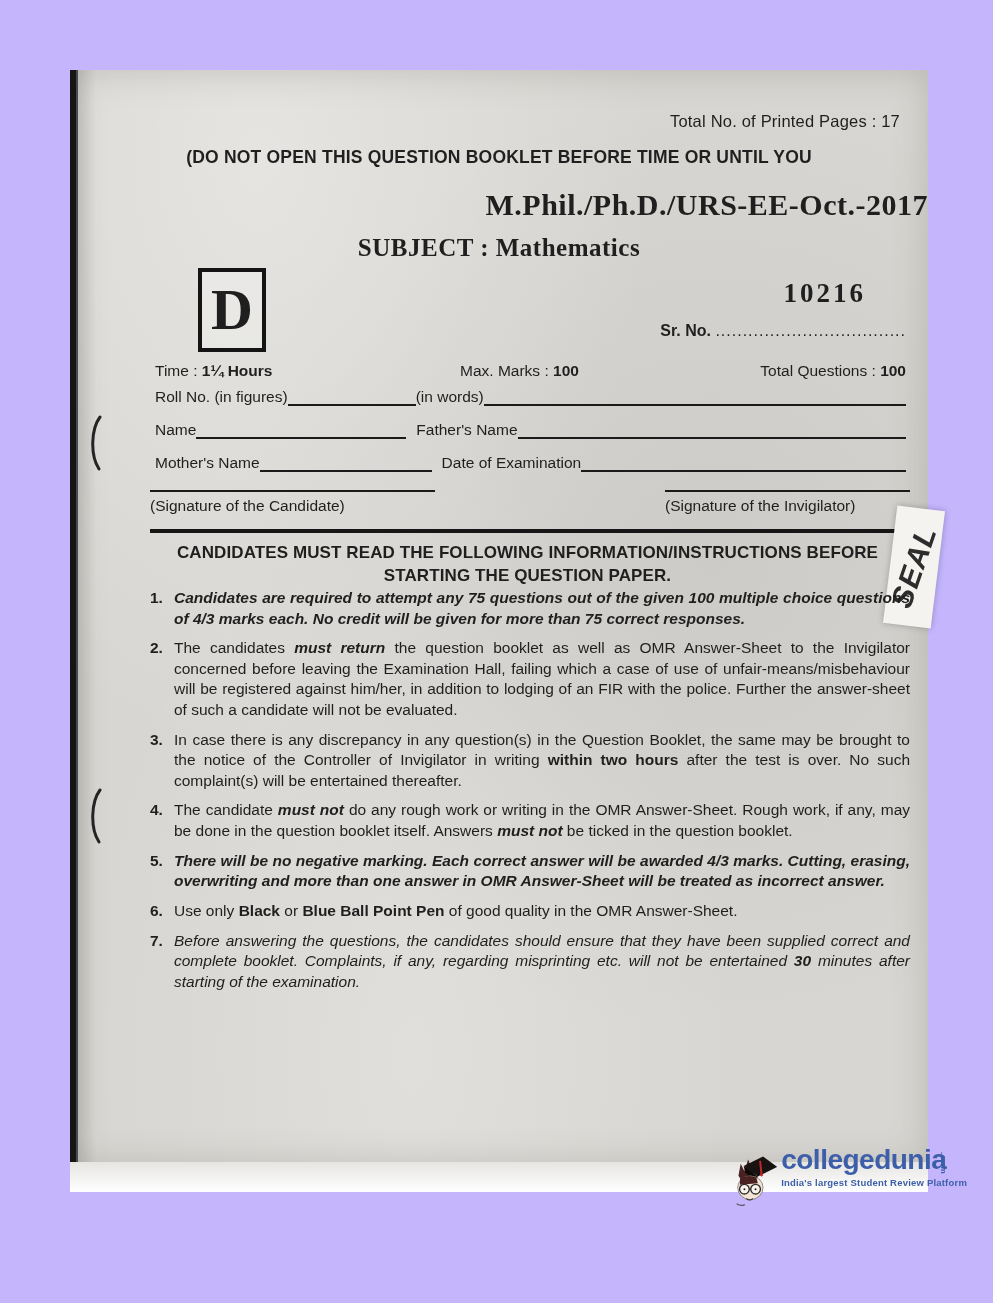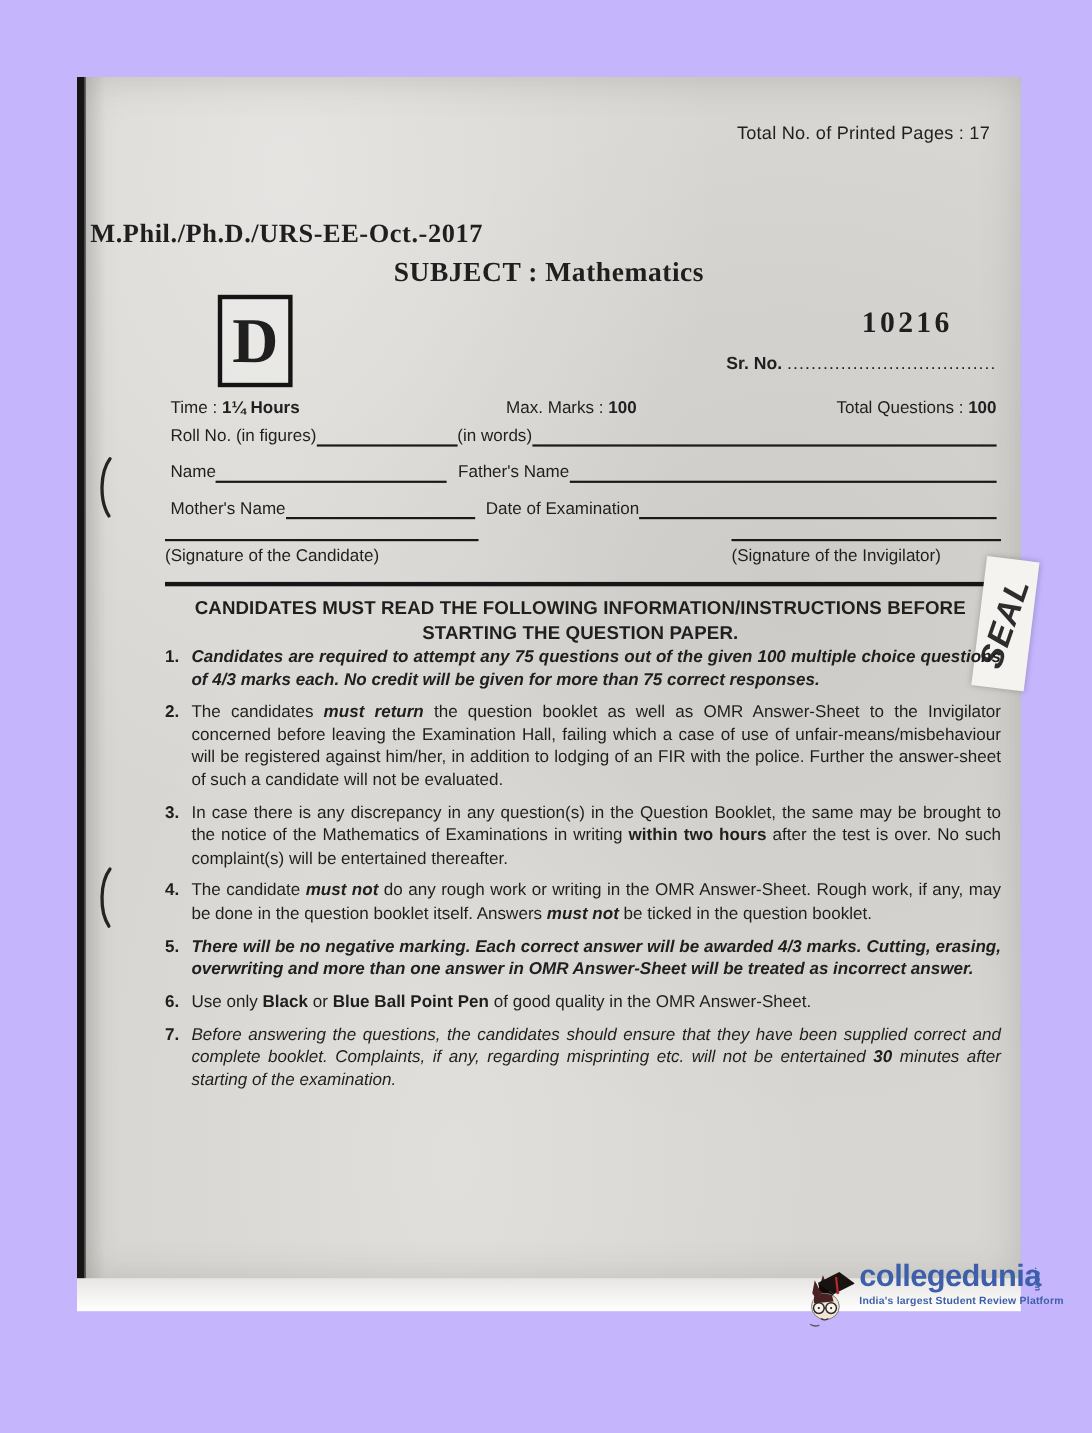--- a/index.html
+++ b/index.html
@@ -17,22 +17,22 @@
   .paper-fade{position:absolute;left:70px;top:1162px;width:858px;height:30px;
          background:linear-gradient(#e6e5e2,#ffffff);}
   .binding-strip{position:absolute;left:0;top:0;width:8px;height:100%;
          background:linear-gradient(90deg,#151515 0 6px,#4a4a48 6px 8px);}
   .staple{position:absolute;left:18px;}
   .staple-1{top:345px;} .staple-2{top:718px;}
   
   .printed-pages{position:absolute;top:42px;right:28px;font-size:16.5px;letter-spacing:.2px;}
   .warning{position:absolute;top:74px;left:79px;width:700px;text-align:center;
            font-weight:700;font-size:17.5px;line-height:1.55;letter-spacing:.2px;}
-  .exam-title{position:absolute;top:118px;left:0;width:100%;margin:12px;text-align:left;
-           font-family:"Liberation Serif",serif;font-weight:700;font-size:24px;letter-spacing:.5px;}
+  .exam-title{position:absolute;top:118px;left:0;width:100%;margin:0;text-align:right;
+           font-family:"Liberation Serif",serif;font-weight:700;font-size:30px;letter-spacing:.5px;}
   .subject{position:absolute;top:164px;left:0;width:100%;margin:0;text-align:center;
            font-family:"Liberation Serif",serif;font-weight:700;font-size:25px;letter-spacing:.5px;}
   .d-box{position:absolute;top:198px;left:128px;width:60px;height:76px;border:4px solid #141414;
          background:rgba(255,255,255,.25);display:flex;align-items:center;justify-content:center;}
   .d-box span{font-family:"Liberation Serif",serif;font-size:58px;font-weight:600;line-height:1;}
   .booklet-number{position:absolute;top:208px;right:62px;font-family:"Liberation Serif",serif;
          font-size:27px;font-weight:600;letter-spacing:3px;}
   .sr-no{position:absolute;top:252px;right:22px;font-size:16px;margin-left:12px;}
   .sr-no .lbl{font-weight:700;}
   .sr-no .dots{letter-spacing:1px;}
@@ -89,20 +89,21 @@
     <svg class="staple staple-1" width="16" height="58" viewBox="0 0 16 58">
       <path d="M12,2 C3,14 2,40 11,54" fill="none" stroke="#242424" stroke-width="3" stroke-linecap="round"></path>
     </svg>
     <svg class="staple staple-2" width="16" height="58" viewBox="0 0 16 58">
       <path d="M12,2 C3,14 2,40 11,54" fill="none" stroke="#242424" stroke-width="3" stroke-linecap="round"></path>
     </svg>
 
     <div class="printed-pages">Total No. of Printed Pages : 17</div>
 
     <div class="warning">
+      <div>(DO NOT OPEN THIS QUESTION BOOKLET BEFORE TIME OR UNTIL YOU</div>
     </div>
 
     <h1 class="exam-title">M.Phil./Ph.D./URS-EE-Oct.-2017</h1>
     <h2 class="subject">SUBJECT : Mathematics</h2>
 
     <div class="d-box">
       <span>D</span>
     </div>
 
     <div class="booklet-number">10216</div>
@@ -173,21 +174,21 @@
           <div class="inst-item">
             <span class="inst-num">1.</span>
             <div class="inst-body"><span class="seg-b seg-i">Candidates are required to attempt any 75 questions out of the given 100 multiple choice questions of 4/3 marks each. No credit will be given for more than 75 correct responses.</span></div>
           </div>
           <div class="inst-item">
             <span class="inst-num">2.</span>
             <div class="inst-body"><span>The candidates </span><span class="seg-b seg-i">must return</span><span> the question booklet as well as OMR Answer-Sheet to the Invigilator concerned before leaving the Examination Hall, failing which a case of use of unfair-means/misbehaviour will be registered against him/her, in addition to lodging of an FIR with the police. Further the answer-sheet of such a candidate will not be evaluated.</span></div>
           </div>
           <div class="inst-item">
             <span class="inst-num">3.</span>
-            <div class="inst-body"><span>In case there is any discrepancy in any question(s) in the Question Booklet, the same may be brought to the notice of the Mathematics of Examinations in writing </span><span class="seg-b">within two hours</span><span> after the test is over. No such complaint(s) will be entertained thereafter.</span></div>
+            <div class="inst-body"><span>In case there is any discrepancy in any question(s) in the Question Booklet, the same may be brought to the notice of the Controller of Invigilator in writing </span><span class="seg-b">within two hours</span><span> after the test is over. No such complaint(s) will be entertained thereafter.</span></div>
           </div>
           <div class="inst-item">
             <span class="inst-num">4.</span>
             <div class="inst-body"><span>The candidate </span><span class="seg-b seg-i">must not</span><span> do any rough work or writing in the OMR Answer-Sheet. Rough work, if any, may be done in the question booklet itself. Answers </span><span class="seg-b seg-i">must not</span><span> be ticked in the question booklet.</span></div>
           </div>
           <div class="inst-item">
             <span class="inst-num">5.</span>
             <div class="inst-body"><span class="seg-b seg-i">There will be no negative marking. Each correct answer will be awarded 4/3 marks. Cutting, erasing, overwriting and more than one answer in OMR Answer-Sheet will be treated as incorrect answer.</span></div>
           </div>
           <div class="inst-item">

